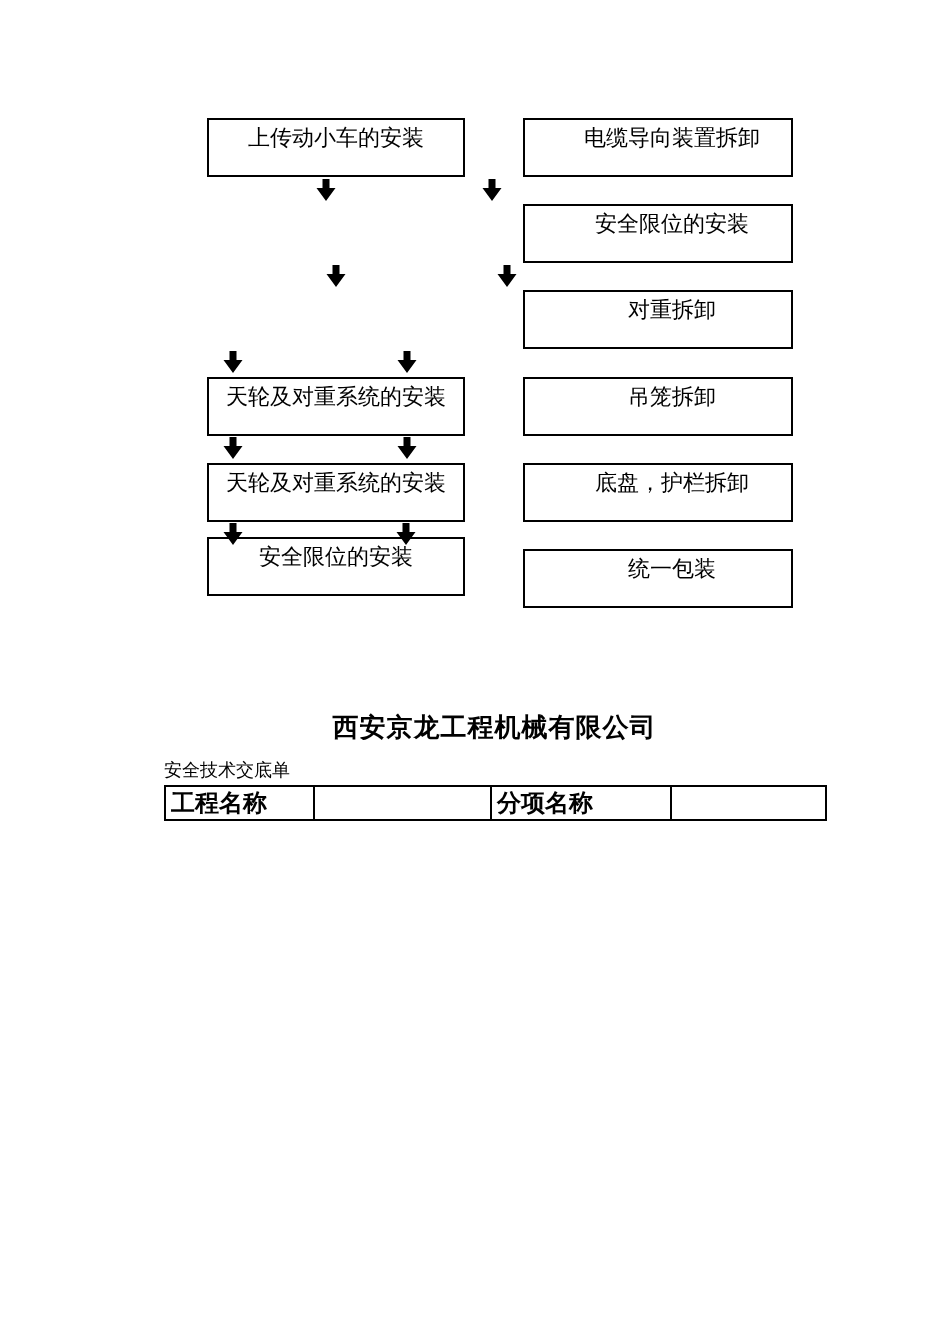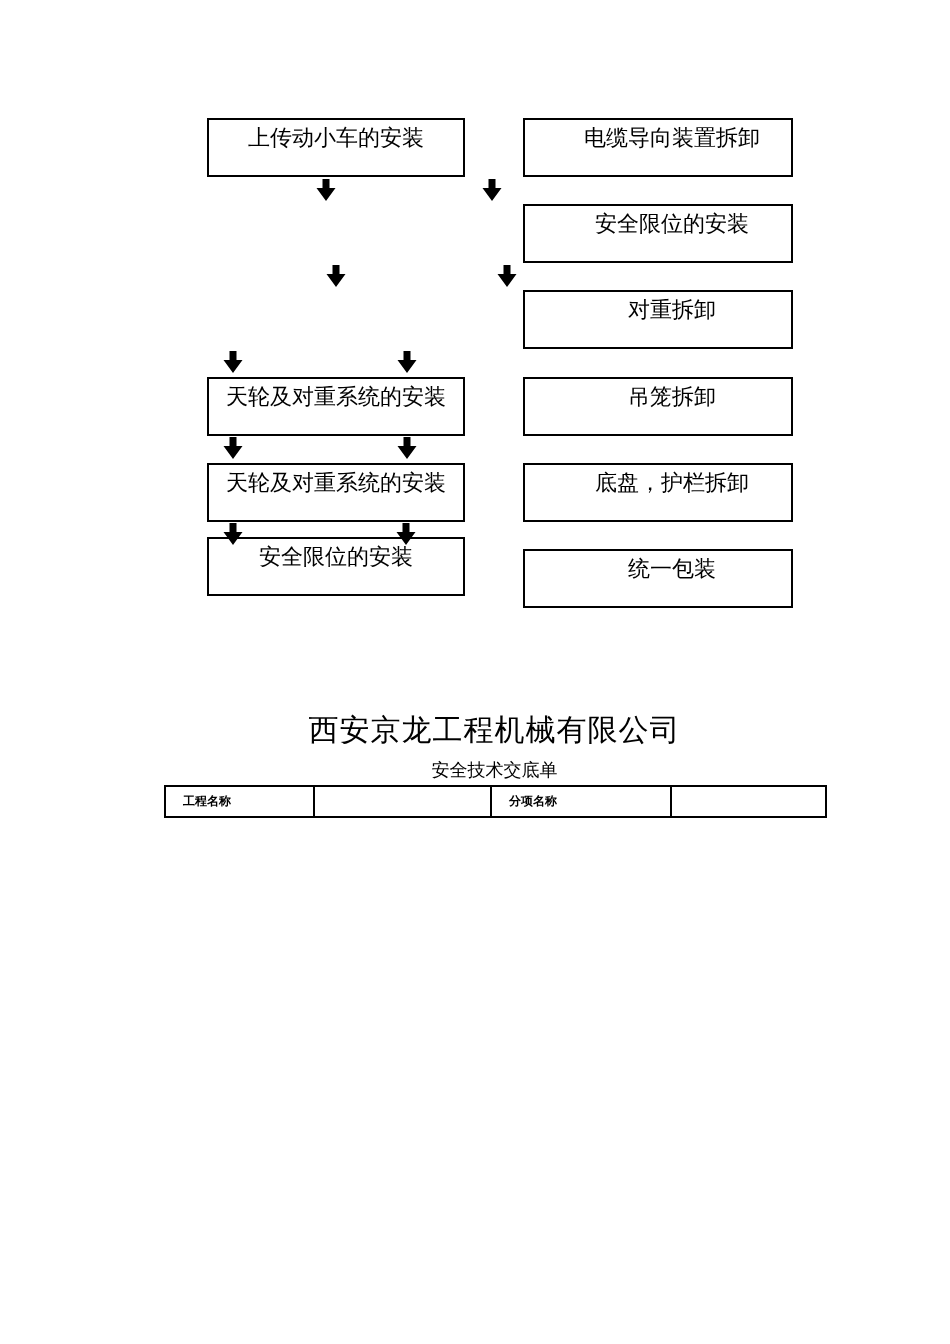--- a/index.html
+++ b/index.html
@@ -45,52 +45,52 @@
     height: 22px;
   }
   .down-arrow svg { display: block; }
   
   .company-title {
     position: absolute;
     left: 164px;
     top: 710px;
     width: 661px;
     text-align: center;
-    font-size: 30px;
-    font-weight: normal;
+    font-size: 26px;
+    font-weight: bold;
     letter-spacing: 1px;
   }
   .company-subtitle {
     position: absolute;
     left: 164px;
     top: 758px;
     width: 661px;
-    text-align: center;
+    text-align: left;
     font-size: 18px;
   }
   
   .info-table {
     position: absolute;
     left: 164px;
     top: 785px;
     border-collapse: collapse;
     table-layout: fixed;
     width: 661px;
   }
   .info-table td {
     border: 2px solid #000000;
     height: 29px;
     padding: 0;
     vertical-align: middle;
     background: #ffffff;
   }
   .info-table td.label-cell {
     font-weight: bold;
-    font-size: 12px;
-    padding-left: 17px;
+    font-size: 24px;
+    padding-left: 5px;
     white-space: nowrap;
   }
   .info-table td.value-cell {
     font-size: 20px;
     padding-left: 6px;
   }
 </style>
 </head>
 <body>
 

